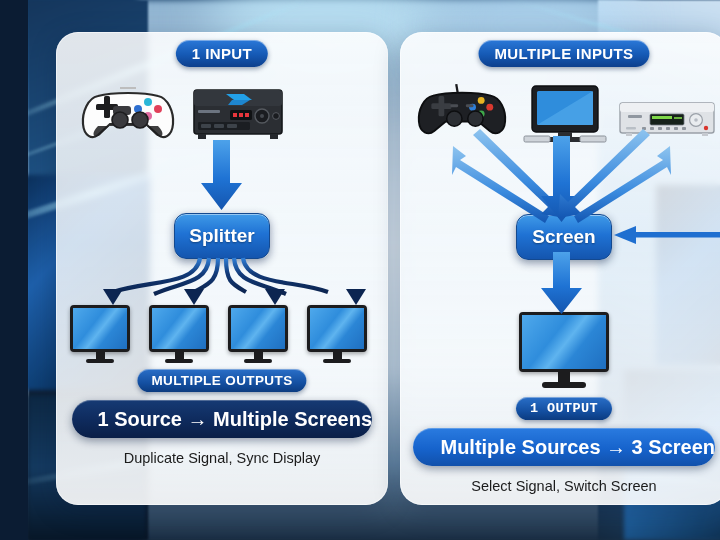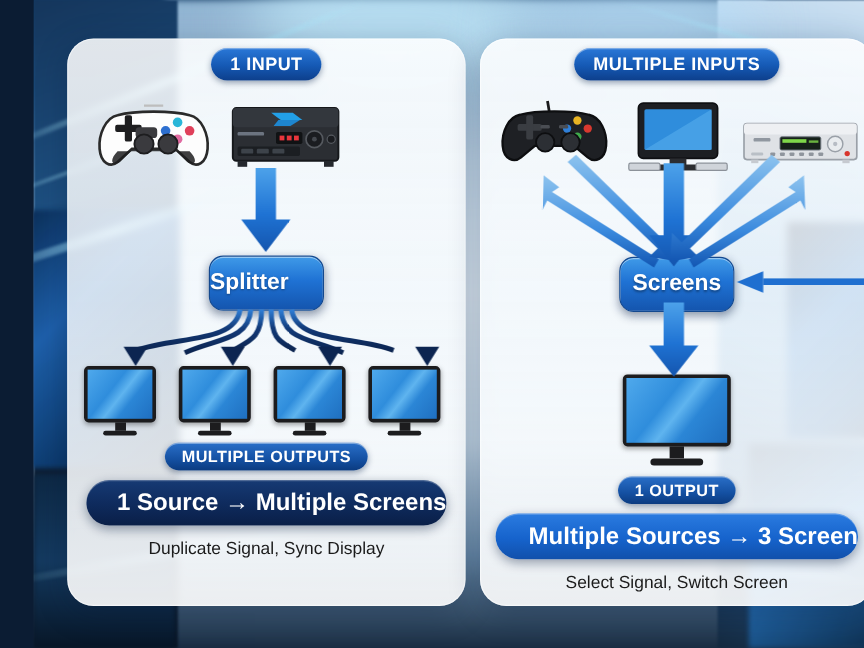--- a/index.html
+++ b/index.html
@@ -154,21 +154,21 @@
         <rect x="6" y="36" width="52" height="8" rx="1.4" fill="#1b1e22"></rect>
         <rect x="9" y="38" width="10" height="4" rx="1" fill="#3d434a"></rect>
         <rect x="22" y="38" width="10" height="4" rx="1" fill="#3d434a"></rect>
         <rect x="35" y="38" width="10" height="4" rx="1" fill="#3d434a"></rect>
         <rect x="6" y="48" width="8" height="5" fill="#25282d"></rect>
         <rect x="78" y="48" width="8" height="5" fill="#25282d"></rect>
       </svg>
     </div>
 
     <div style="position:absolute;left:50%;top:181px;transform:translateX(-50%);
-                width:94px;height:44px;border-radius:12px;display:flex;align-items:center;
+                width:94px;height:44px;border-radius:12px;display:flex;align-items:center;justify-content:center;
                 background:linear-gradient(180deg,#3f9ae8 0%,#1f72d4 45%,#1455ae 100%);
                 box-shadow:0 3px 8px rgba(8,28,66,.45), inset 0 1px 0 rgba(255,255,255,.45);
                 border:1px solid #14498f;">
       <span style="color:#fff;font-weight:bold;font-size:19px;text-shadow:0 1px 2px rgba(0,0,0,.35);">Splitter</span>
     </div>
 
     <div class="mon" style="left:14px;top:273px;">
       <div class="bez" style="width:54px;height:41px;">
           <div class="scr"></div>
         </div>
@@ -260,32 +260,32 @@
         <rect x="8" y="34" width="6" height="3" fill="#c6cad0"></rect>
         <rect x="84" y="34" width="6" height="3" fill="#c6cad0"></rect>
       </svg>
     </div>
 
     <div style="position:absolute;left:50%;top:182px;transform:translateX(-50%);
                 width:94px;height:44px;border-radius:12px;display:flex;align-items:center;justify-content:center;
                 background:linear-gradient(180deg,#3f9ae8 0%,#1f72d4 45%,#1455ae 100%);
                 box-shadow:0 3px 8px rgba(8,28,66,.45), inset 0 1px 0 rgba(255,255,255,.45);
                 border:1px solid #14498f;">
-      <span style="color:#fff;font-weight:bold;font-size:19px;text-shadow:0 1px 2px rgba(0,0,0,.35);">Screens</span>
+      <span style="color:#fff;font-weight:bold;font-size:19px;text-shadow:0 1px 2px rgba(0,0,0,.35);">Screen</span>
     </div>
 
     <div class="mon" style="left:50%;top:280px;transform:translateX(-50%);">
       <div class="bez" style="width:84px;height:54px;">
           <div class="scr"></div>
         </div>
       <div class="neck" style="width:12px;height:10px;"></div>
       <div class="base" style="width:44px;height:6px;border-radius:4px;"></div>
     </div>
 
-    <div class="badge mid" style="top:365px;">1 OUTPUT</div>
+    <div class="badge mid" style="top:365px;font-family:Liberation Mono, monospace;">1 OUTPUT</div>
 
     <div class="pill-main blue" style="top:396px;width:302px;height:38px;">
       <span>Multiple Sources → 3 Screen</span>
     </div>
 
     <div class="subtext" style="top:446px;">Select Signal, Switch Screen</div>
   </div>
 
   <svg class="layer" viewBox="0 0 720 540">
     <defs>

